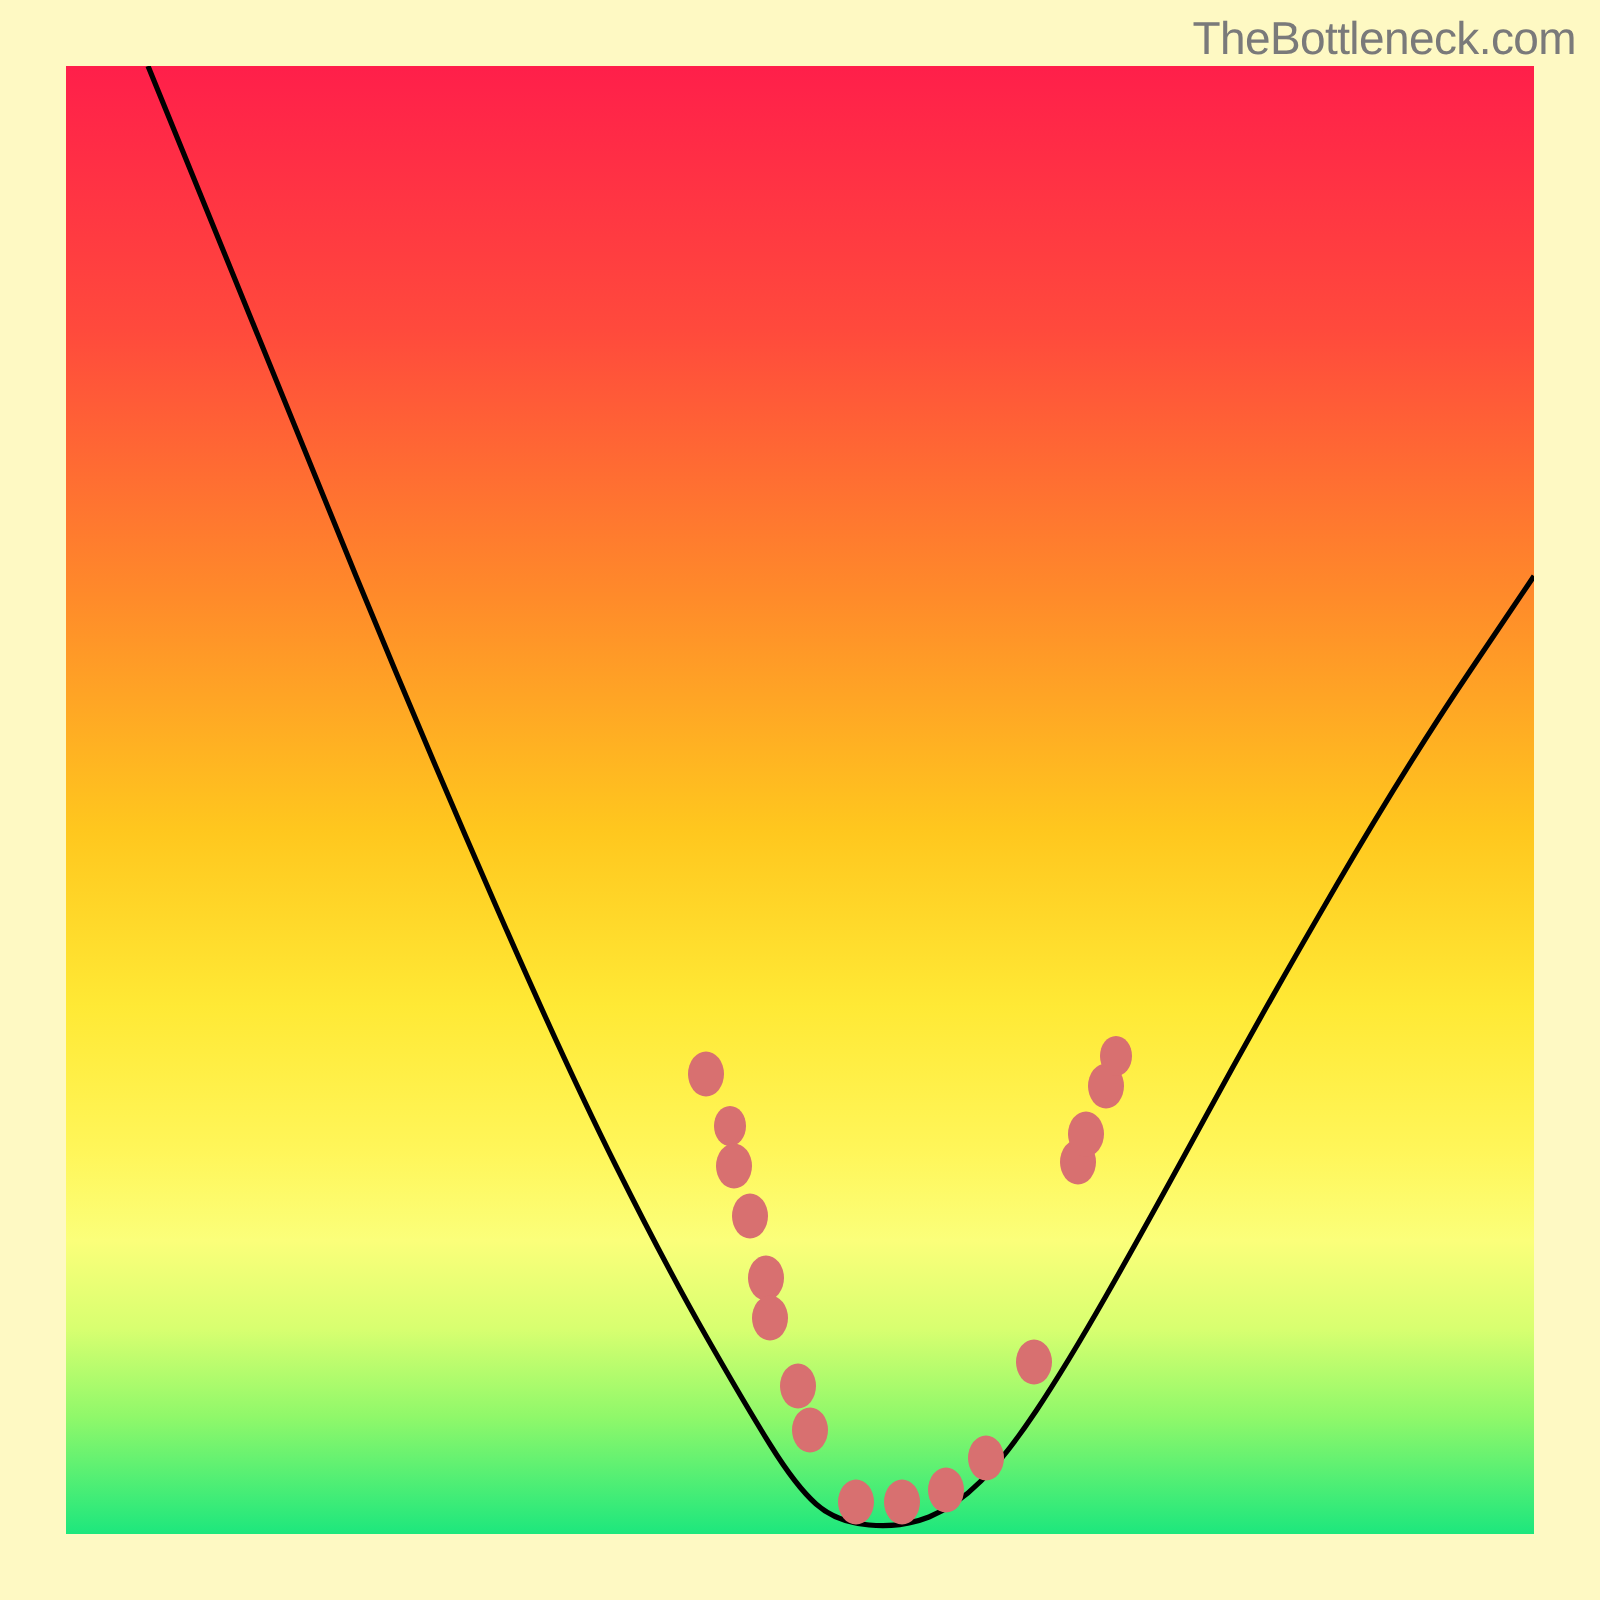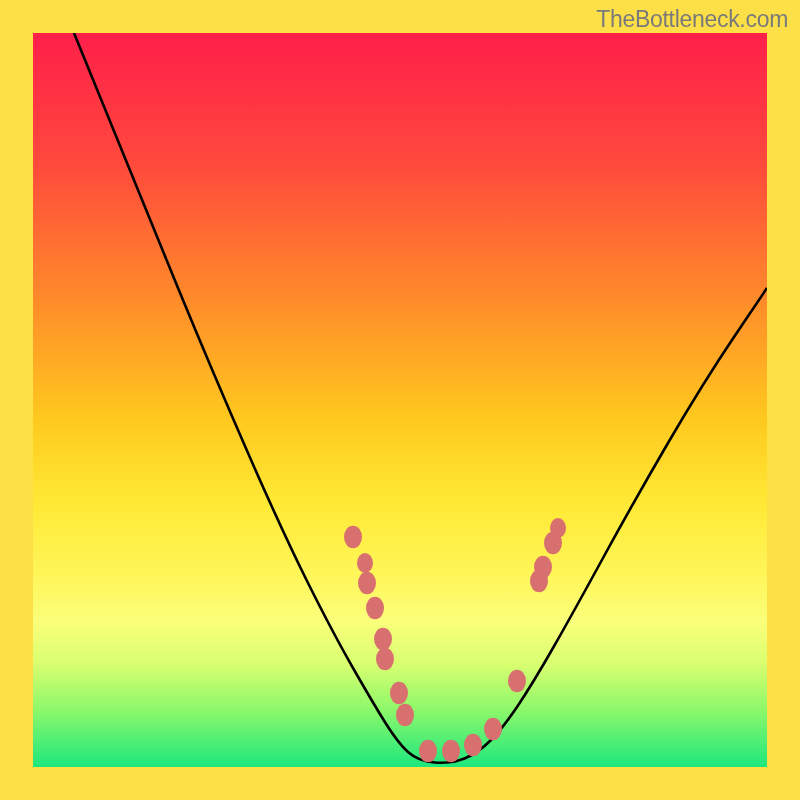--- a/index.html
+++ b/index.html
@@ -10,21 +10,21 @@
     overflow: hidden;
     background: #000;
     font-family: Arial, Helvetica, sans-serif;
   }
   .frame {
     position: absolute;
     top: 0;
     left: 0;
     width: 800px;
     height: 800px;
-    background: #fde047;
+    background: #fef9c3;
   }
   .plot {
     position: absolute;
     top: 33px;
     left: 33px;
     width: 734px;
     height: 734px;
     background: linear-gradient(to bottom,
       #ff1f4a 0%,
       #ff4a3c 18%,

